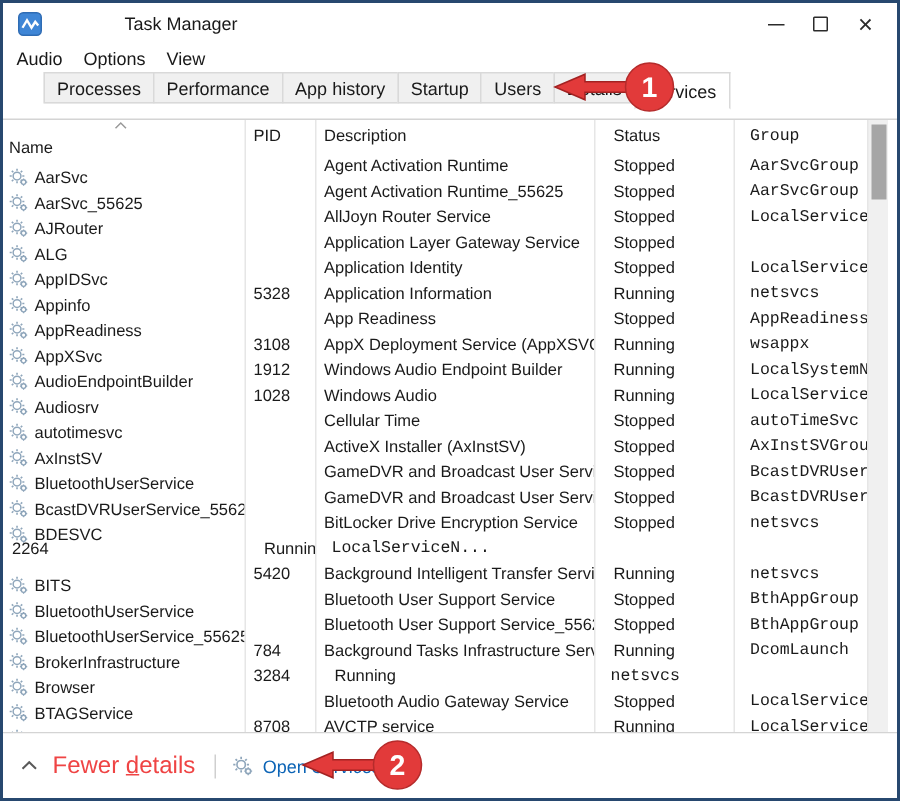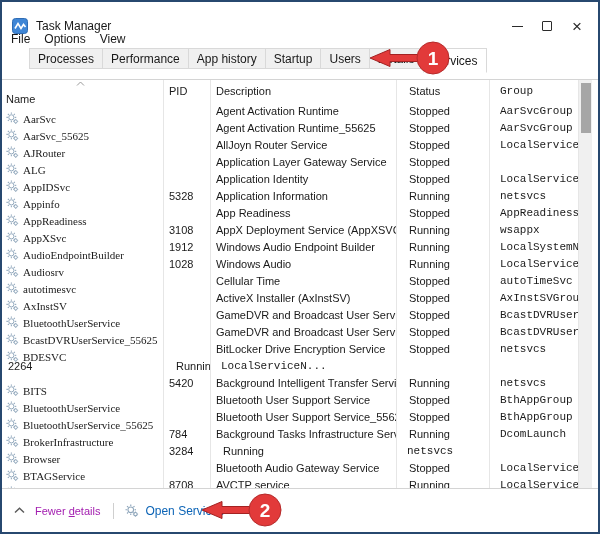--- a/index.html
+++ b/index.html
@@ -2,21 +2,21 @@
 <html><head>
 <meta charset="utf-8">
 <style>
   html,body{margin:0;padding:0;background:#fff;}
   *{box-sizing:border-box;font-family:"Liberation Sans",sans-serif;}
   .window{
     position:relative;width:600px;height:534px;background:#fff;
     border:2px solid #27486f;overflow:hidden;
   }
   
-  .titlebar{position:absolute;left:0;top:10px;width:596px;height:28px;display:flex;align-items:center;}
+  .titlebar{position:absolute;left:0;top:0;width:596px;height:28px;display:flex;align-items:center;gap:47px;}
   .tm-icon{margin-left:10px;flex:0 0 auto;}
   .title-text{margin-left:8px;font-size:12px;color:#191919;}
   .win-controls{position:absolute;right:6px;top:0;height:28px;display:flex;align-items:center;}
   .win-btn{width:30px;height:26px;display:flex;align-items:center;justify-content:center;cursor:default;}
   .glyph-min{display:block;width:11px;border-top:1.4px solid #2b2b2b;}
   .glyph-max{display:block;width:10px;height:10px;border:1.3px solid #2b2b2b;border-radius:1px;}
   .glyph-close{font-size:17px;line-height:1;color:#2b2b2b;}
   
   .menubar{position:absolute;left:0;top:28px;width:596px;height:18px;display:flex;align-items:center;padding-left:9px;}
   .menu-item{font-size:12px;color:#191919;padding:0 7px;cursor:default;}
@@ -31,33 +31,33 @@
   
   .table{position:absolute;left:0;top:77px;width:596px;height:410px;border-top:1px solid #d4d4d4;border-bottom:1px solid #d4d4d4;overflow:hidden;background:#fff;}
   .vline{position:absolute;top:0;bottom:0;width:1px;background:#e6e6e6;z-index:1;}
   .grid-row{display:grid;grid-template-columns:161px 47px 186px 93px 89px;align-items:center;}
   .theader{height:22px;position:relative;}
   .theader .cell{font-size:11px;color:#1a1a1a;}
   .sort-icon{position:absolute;left:74px;top:1px;}
   .tbody .row{height:17px;display:grid;grid-template-columns:161px 47px 186px 93px 89px;align-items:center;}
   .cell{white-space:nowrap;overflow:hidden;font-size:11px;color:#1a1a1a;height:100%;display:flex;align-items:center;}
   .c0{padding-left:4px;margin-top:16px;}
-  .c0 .txt{margin-left:4px;font-family:Liberation Serif, serif;}
+  .c0 .txt{margin-left:4px;}
   .c1{padding-left:6px;}
   .c2{padding-left:6px;}
   .c3{padding-left:13px;}
   .c4{padding-left:11px;font-family:Liberation Mono, monospace;}
   .gear{flex:0 0 auto;}
   
   .scrollbar{position:absolute;left:576px;top:0;width:14px;height:410px;background:#f0f0f0;border-left:1px solid #e6e6e6;z-index:2;}
   .scroll-thumb{position:absolute;left:2px;top:3px;width:10px;height:50px;background:#a6a6a6;}
   
   .footer{position:absolute;left:0;top:487px;width:596px;height:43px;background:#fff;display:flex;align-items:center;padding-left:12px;}
   .fewer-btn{display:flex;align-items:center;cursor:default;}
-  .fewer-label{font-size:11px;color:#a21caf;margin-left:10px;}
+  .fewer-label{font-size:16px;color:#ef4444;margin-left:10px;}
   .fewer-label .u{text-decoration:underline;}
   .foot-divider{width:1px;height:16px;background:#cfcfcf;margin:0 11px 0 13px;}
   .open-services{display:flex;align-items:center;cursor:default;}
   .open-services .label{font-size:12px;color:#0c64b6;margin-left:6px;}
   
   .annotation{position:absolute;z-index:20;pointer-events:none;}
   .ann1{left:364px;top:38px;}
   .ann2{left:196px;top:490px;}
 </style>
 </head>
@@ -109,21 +109,21 @@
       <div class="win-btn">
           <span class="glyph-max"></span>
         </div>
       <div class="win-btn">
           <span class="glyph-close">×</span>
         </div>
     </div>
   </div>
 
   <div class="menubar">
-      <div class="menu-item">File</div>
+      <div class="menu-item">Audio</div>
       <div class="menu-item">Options</div>
       <div class="menu-item">View</div>
     </div>
 
   <div class="tabstrip">
       <div class="tab">Processes</div>
       <div class="tab">Performance</div>
       <div class="tab">App history</div>
       <div class="tab">Startup</div>
       <div class="tab">Users</div>

